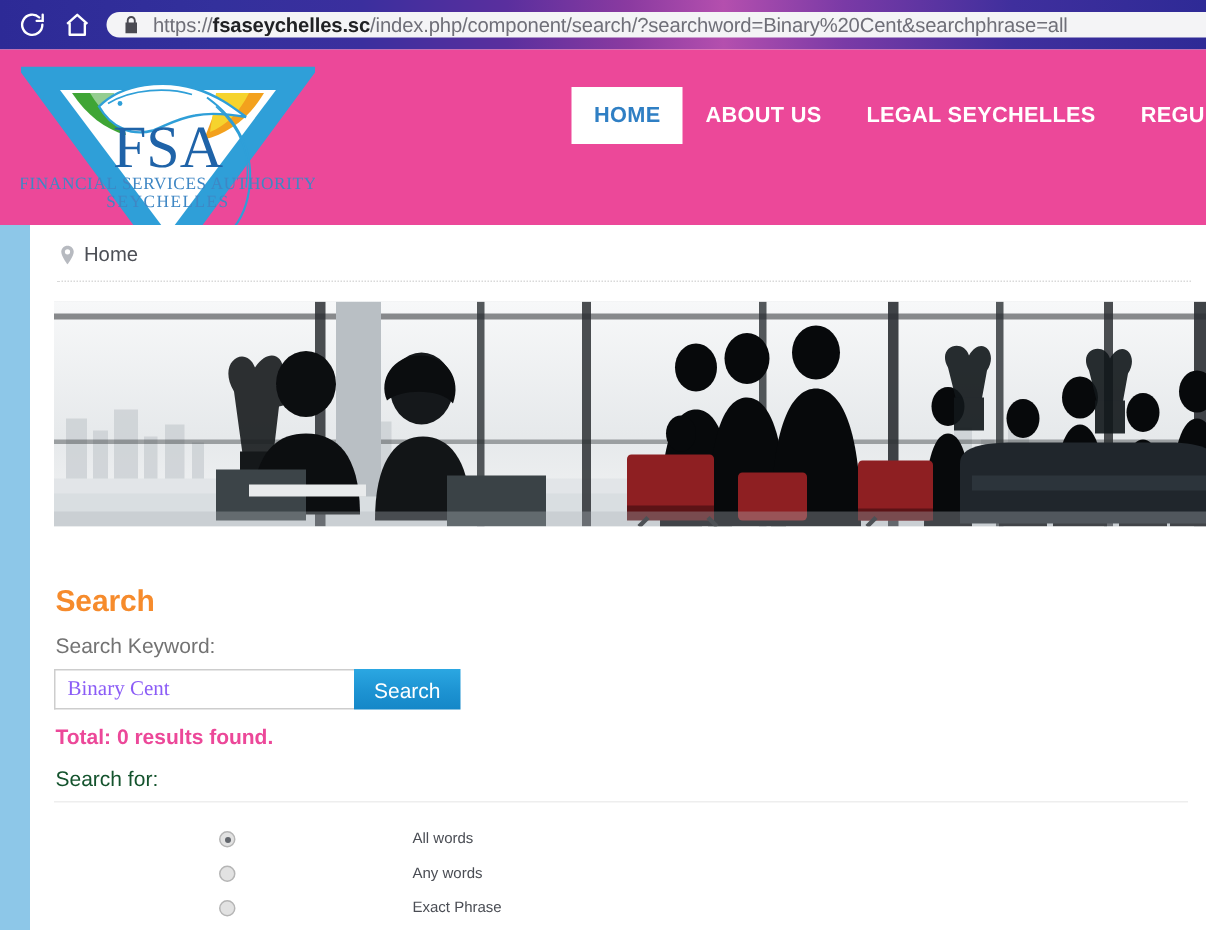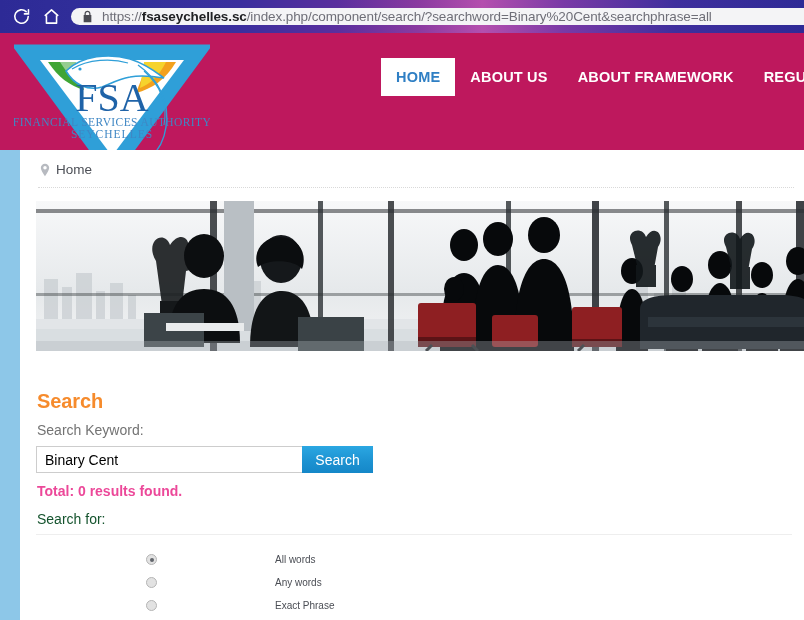--- a/index.html
+++ b/index.html
@@ -46,21 +46,21 @@
     letter-spacing: -0.1px;
     white-space: nowrap;
     overflow: hidden;
   }
   .url-text b { color: #202124; font-weight: 700; }
 
   
   .site-header {
     position: absolute; top: 33px; left: 0;
     width: 804px; height: 117px;
-    background: #be185d;
+    background: #ec4899;
   }
   .logo-wrap {
     position: absolute; left: 14px; top: -2px;
     width: 196px; height: 145px;
   }
   .logo-wrap svg { display: block; }
 
   .main-nav {
     position: absolute; left: 381px; top: 25px;
     display: flex; align-items: stretch;
@@ -123,27 +123,27 @@
   .kw-label {
     position: absolute; top: 272px; left: 17px;
     font-size: 14px; color: #737373;
   }
   .search-row {
     position: absolute; top: 296px; left: 16px;
     display: flex; align-items: stretch;
     height: 27px;
   }
   .search-input {
-    width: 266px; height: 27px;
+    width: 200px; height: 27px;
     border: 1px solid #cdcdcd;
     border-right: none;
     background: #fff;
-    font-family: Liberation Sans, sans-serif;
+    font-family: Liberation Serif, serif;
     font-size: 14px;
-    color: #000000;
+    color: #8b5cf6;
     padding: 0 8px;
     outline: none;
   }
   .search-button {
     width: 71px; height: 27px;
     border: none;
     background: linear-gradient(180deg, #2ba7e2 0%, #1d93d2 55%, #1587c8 100%);
     color: #ffffff;
     font-family: "Liberation Sans", sans-serif;
     font-size: 14px;
@@ -241,21 +241,21 @@
 
       <text x="98" y="80" text-anchor="middle" font-family="'Liberation Serif', serif" font-size="40" fill="#1f63a8">FSA</text>
       <text x="98" y="95" text-anchor="middle" font-family="'Liberation Serif', serif" font-size="11.5" fill="#3f87c4" letter-spacing="0.4">FINANCIAL SERVICES AUTHORITY</text>
       <text x="98" y="107" text-anchor="middle" font-family="'Liberation Serif', serif" font-size="11.5" fill="#3f87c4" letter-spacing="1">SEYCHELLES</text>
     </svg>
   </div>
 
   <nav class="main-nav">
     <div class="nav-item active">HOME</div>
     <div class="nav-item">ABOUT US</div>
-    <div class="nav-item">ABOUT FRAMEWORK</div>
+    <div class="nav-item">LEGAL SEYCHELLES</div>
     <div class="nav-item">REGULATED ENTITIE</div>
   </nav>
 </div>
 
 <div class="page-bg"></div>
 
 <div class="content-panel">
 
   <div class="breadcrumb">
     <span class="pin-icon">

